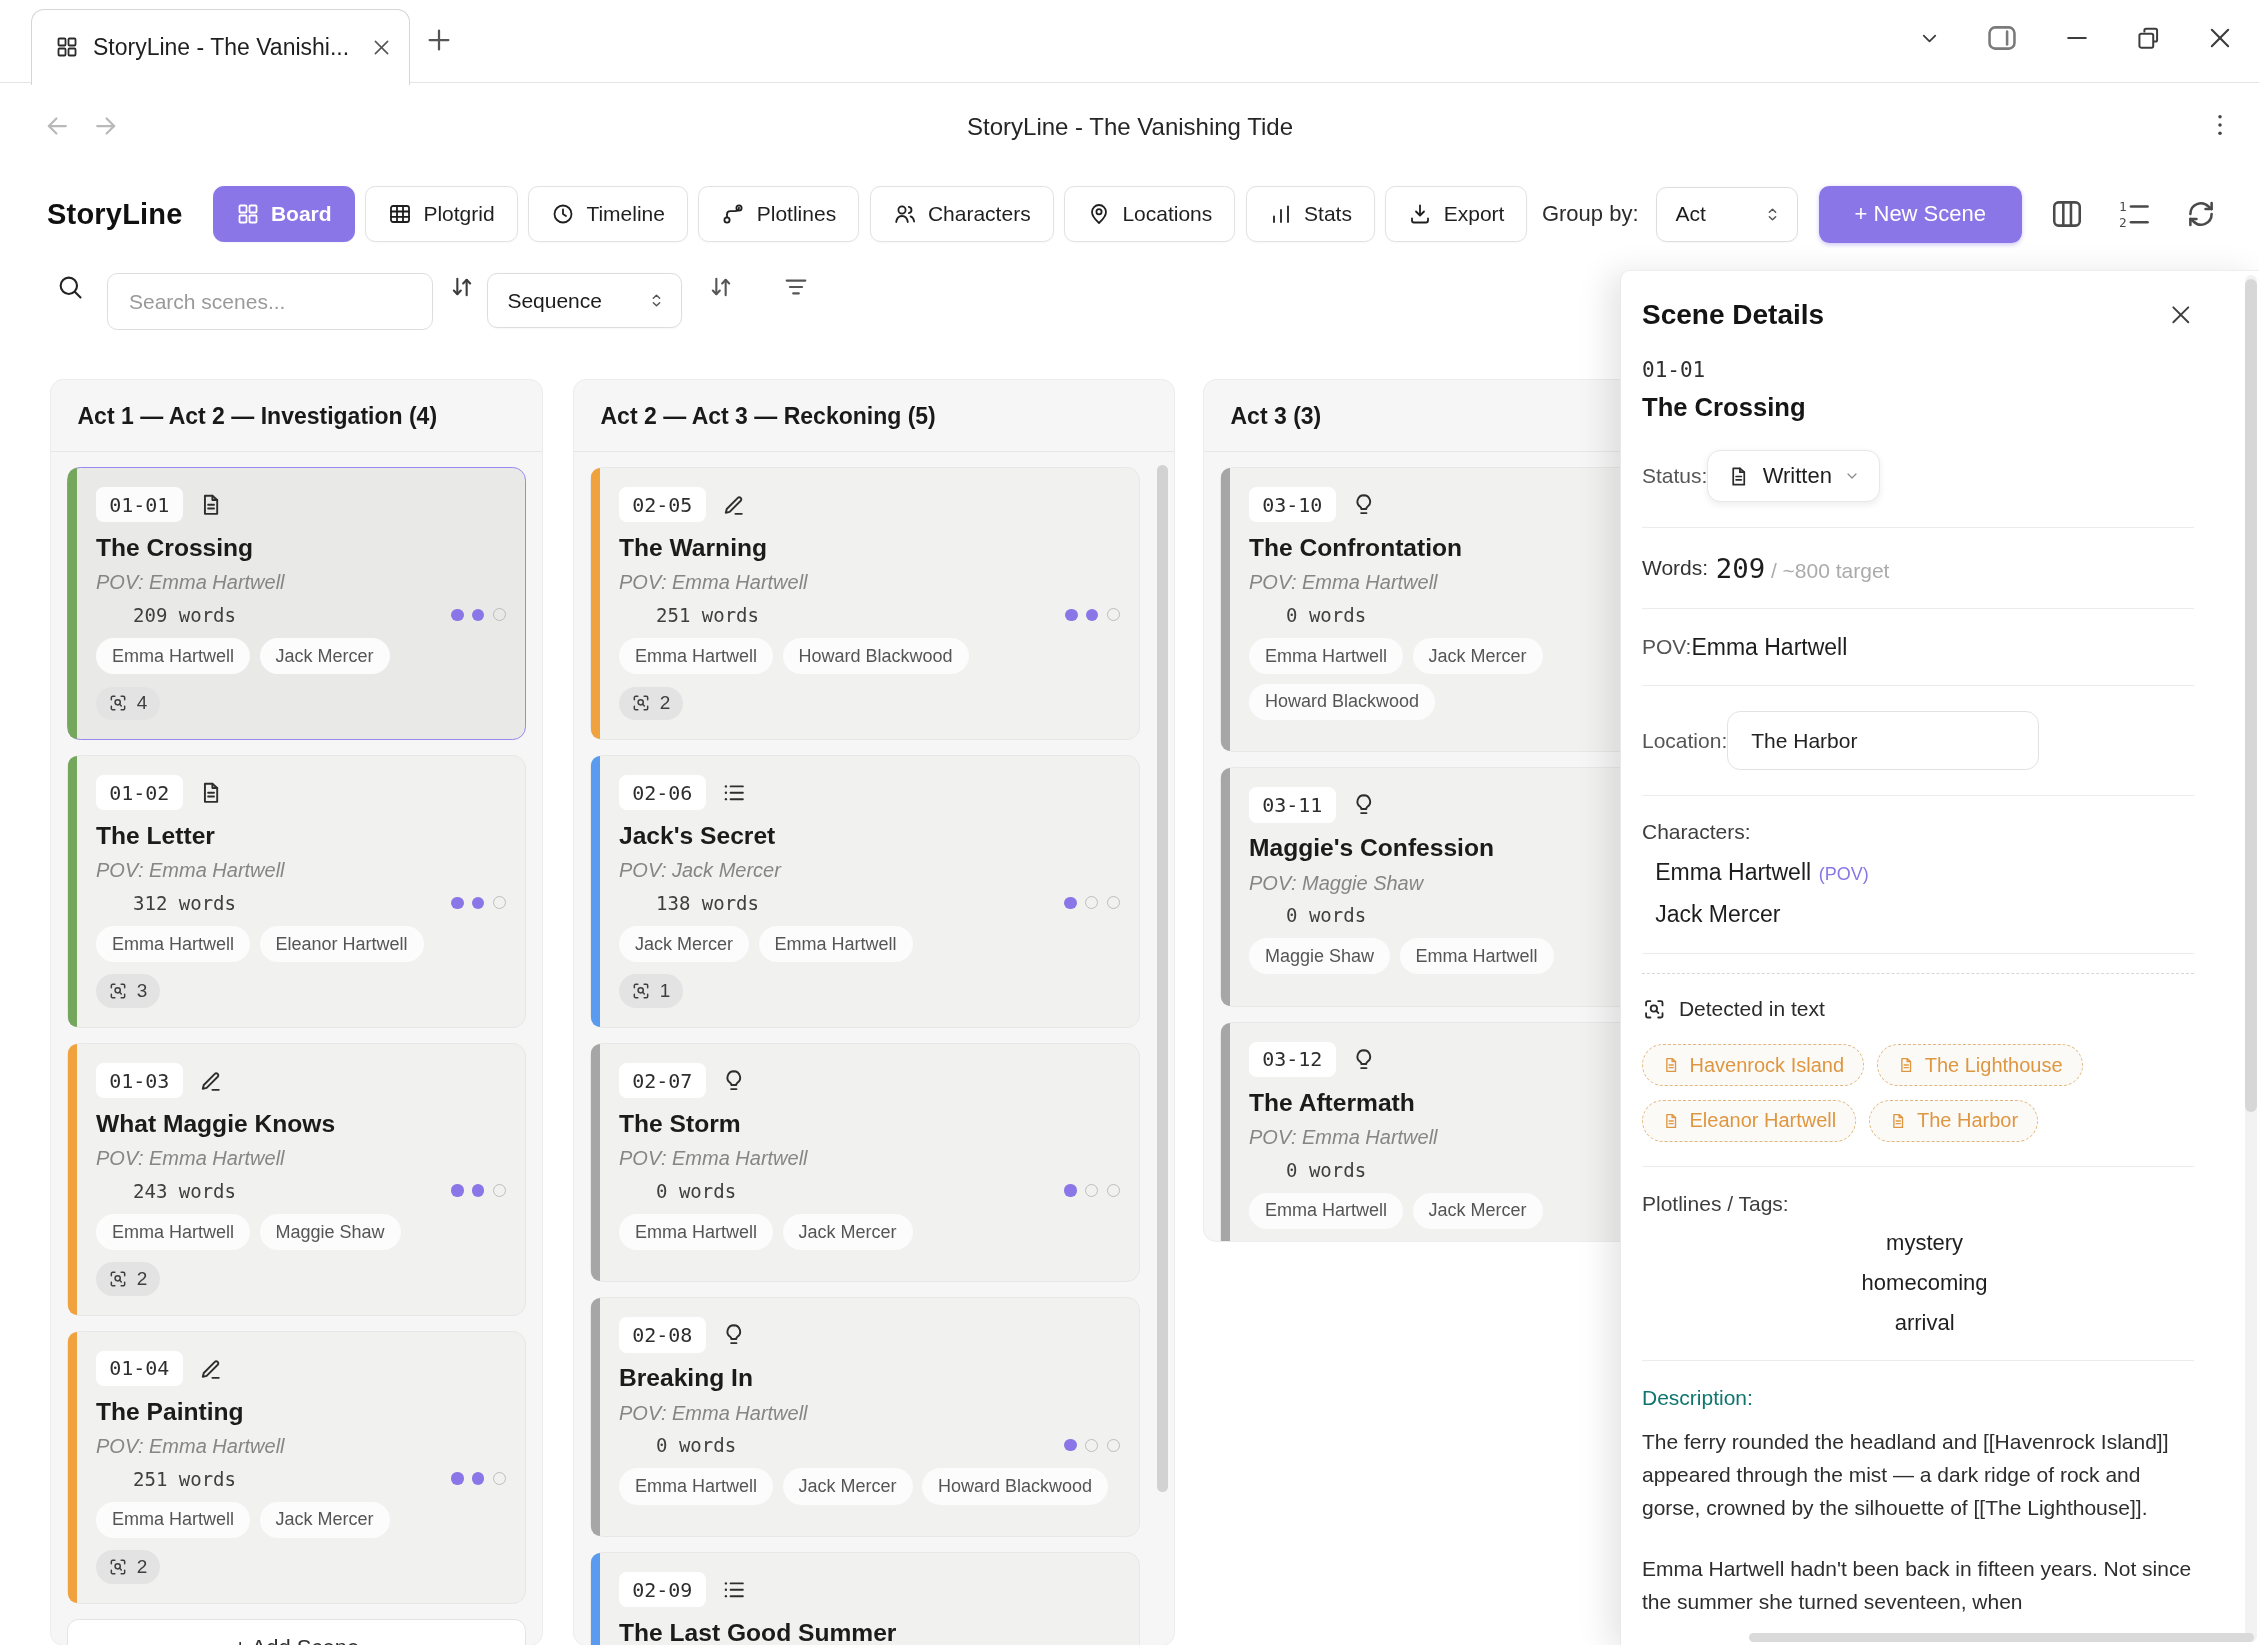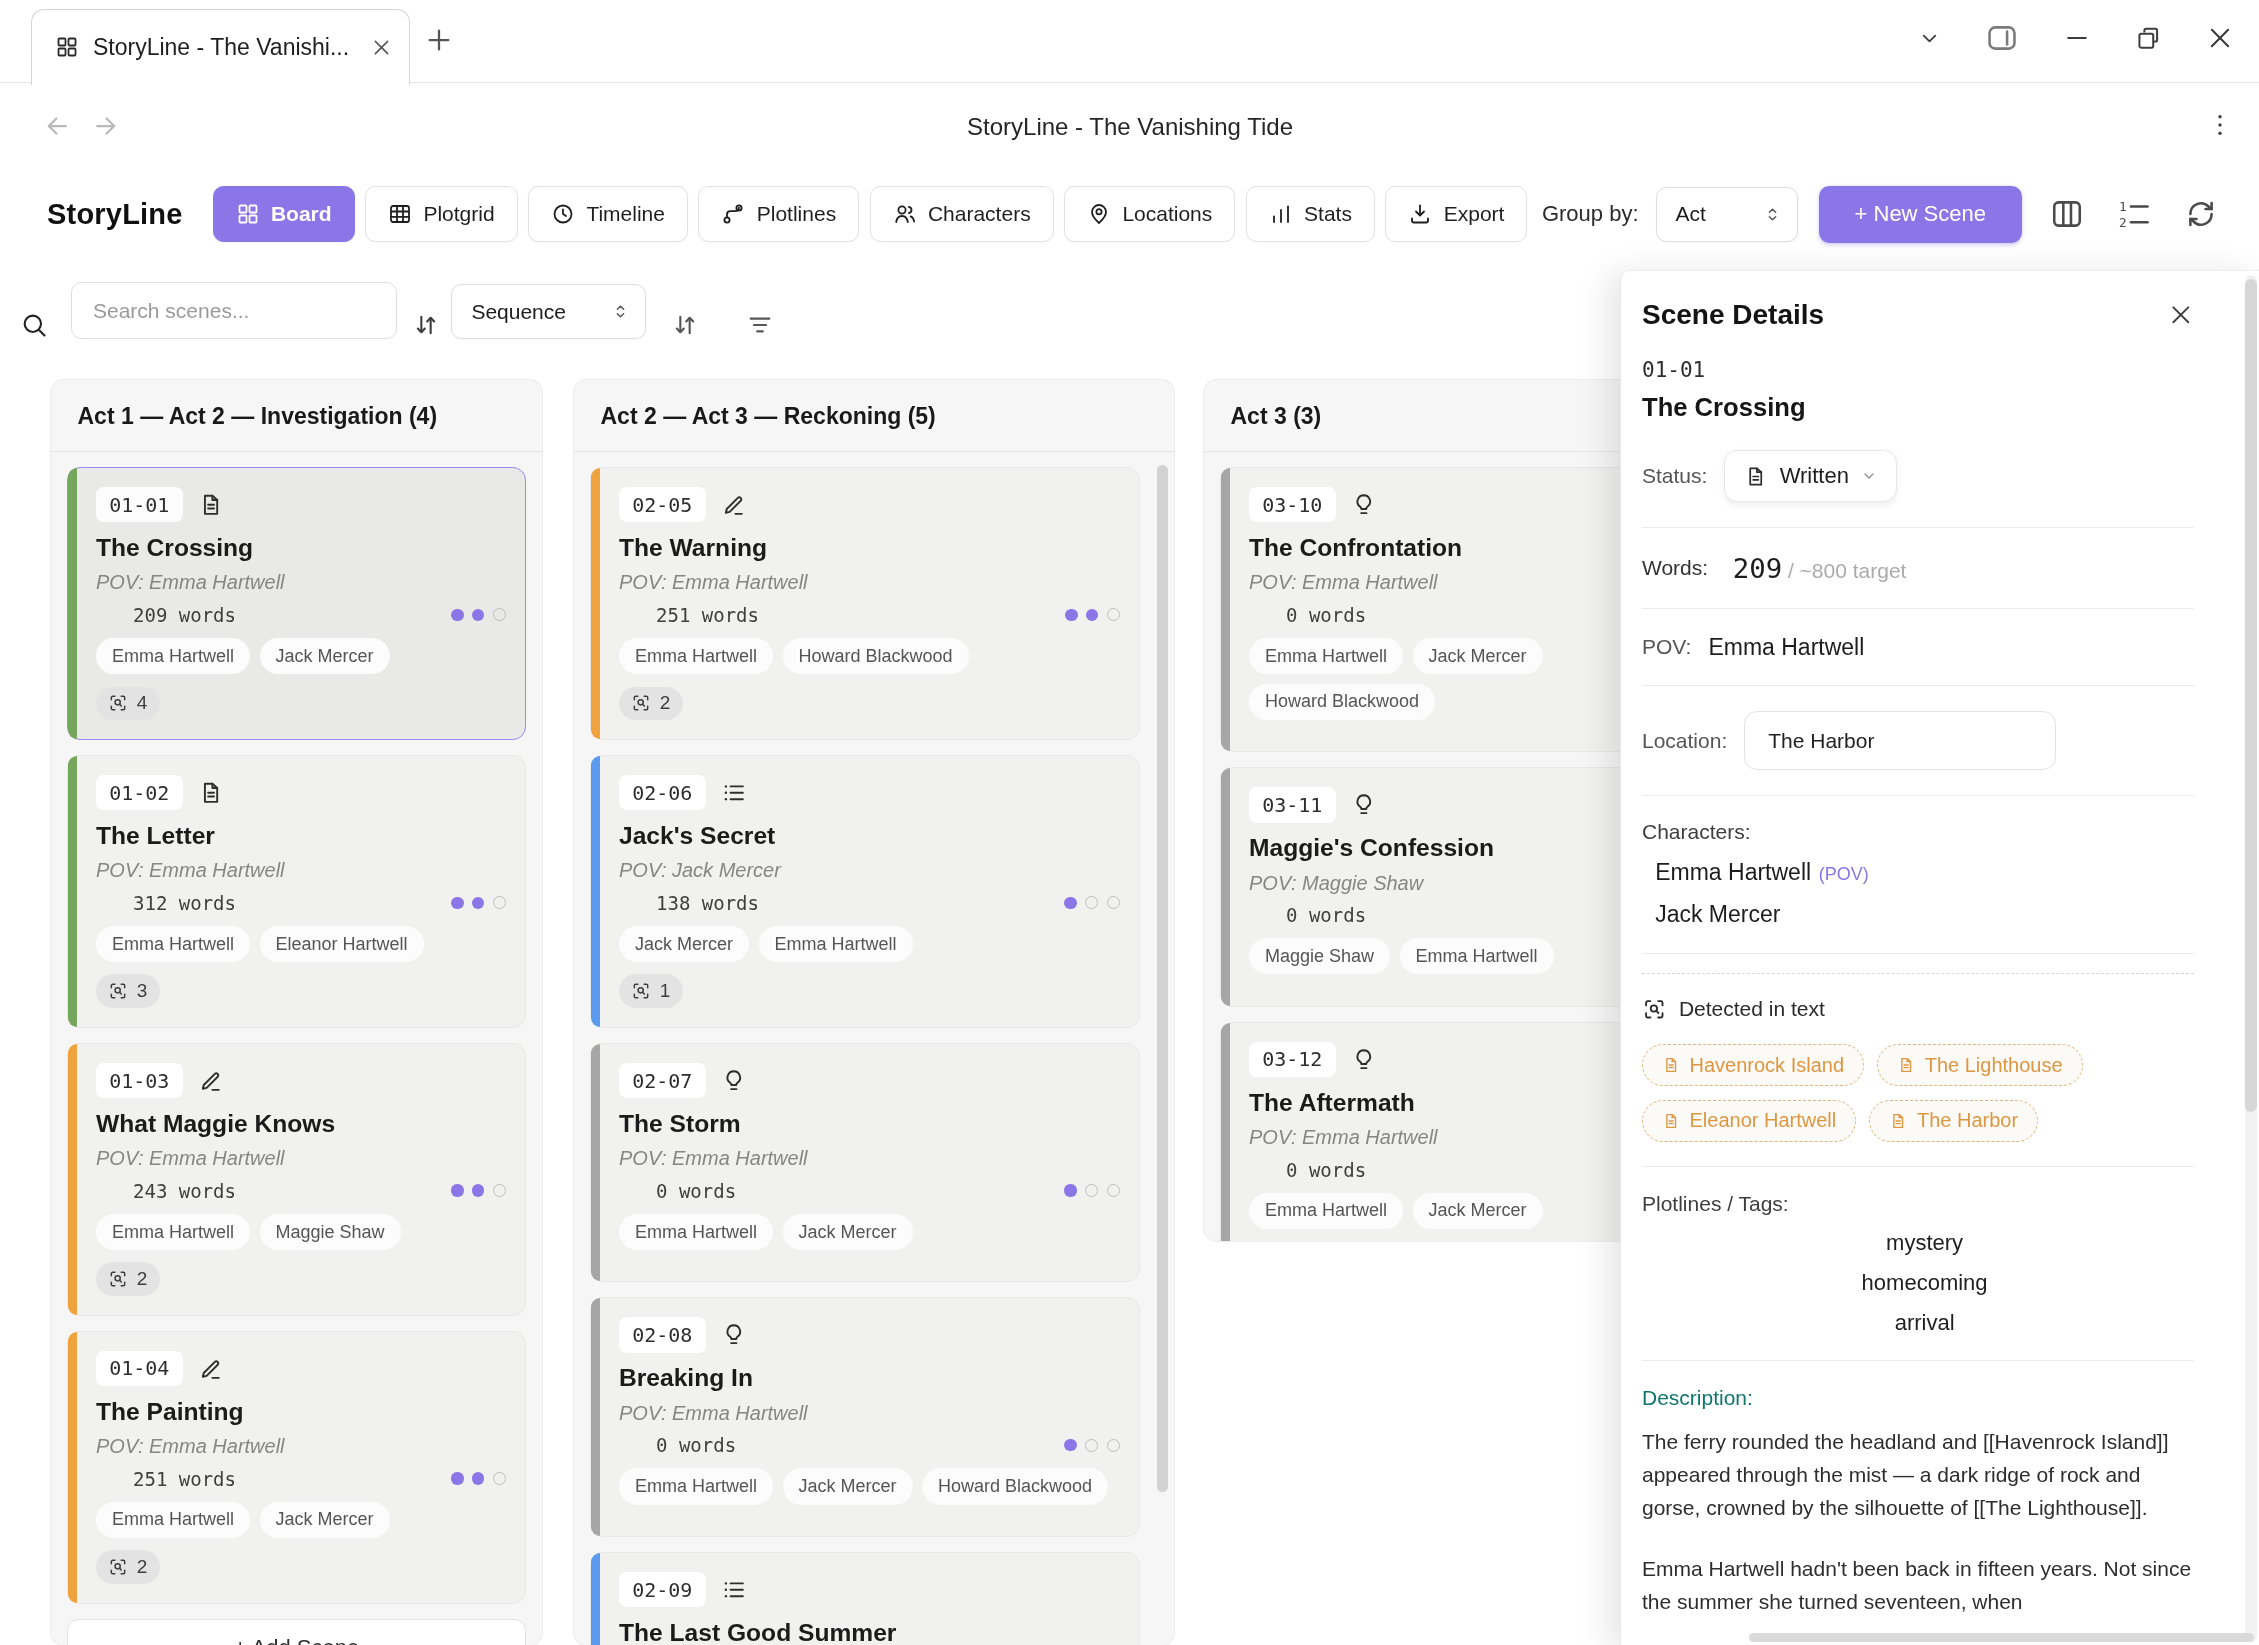--- a/index.html
+++ b/index.html
@@ -39,21 +39,21 @@
   .select{display:flex;align-items:center;justify-content:space-between;height:55px;border:0.9px solid #ddd;border-radius:10.4px;
           background:#fff;font-size:21px;color:#1c1c1c;padding:0 15px 0 19px;box-shadow:0 0.9px 1.9px rgba(0,0,0,.03);}
   .sel-act{width:142px;margin-right:21px;}
   .select .ic{font-size:19px;color:#555;}
   .newscene{height:57px;padding:0 36px;border-radius:10.4px;background:var(--accent);color:#fff;font-size:22px;
             display:flex;align-items:center;margin-right:28px;box-shadow:0 1.9px 4.7px rgba(120,100,230,.35);}
   .tbic{font-size:34px;color:#4a4a4a;}
   .tbic + .tbic{margin-left:32px;}
 
   
-  .searchrow{position:absolute;top:273px;left:0;right:0;height:66px;display:flex;align-items:flex-end;padding-left:20px;}
+  .searchrow{position:absolute;top:273px;left:0;right:0;height:66px;display:flex;align-items:flex-start;padding-left:56px;}
   .searchrow .s-ic{font-size:28px;color:#222;margin-right:23px;}
   .search-input{width:326px;height:57px;border:0.9px solid #ddd;border-radius:10.4px;font-size:21px;padding:0 21px;outline:none;
                 color:#333;font-family:"Liberation Sans",sans-serif;}
   .search-input::placeholder{color:#9a9a9a;}
   .sorticon{font-size:28px;color:#3d3d3d;margin:0 11.4px 0 15px;}
   .sel-seq{width:195px;}
   .sorticon2{font-size:28px;color:#555;margin-left:24.6px;}
   .filtericon{font-size:28px;color:#555;margin-left:47px;}
 
   
@@ -93,21 +93,21 @@
 
   
   .panel{position:absolute;left:1620px;top:270px;right:0;bottom:0;background:#fff;z-index:20;
          border-left:0.9px solid #e9e9e9;border-top:0.9px solid #eee;border-top-left-radius:9.5px;
          box-shadow:-11.4px 3.8px 32px rgba(0,0,0,.10);padding:28px 66px 0 21px;}
   .p-head{display:flex;align-items:center;justify-content:space-between;}
   .p-title{font-size:28px;font-weight:700;color:#141414;}
   .p-close{font-size:25.6px;color:#3f3f3f;}
   .p-id{font-family:"DejaVu Sans Mono",monospace;font-size:21px;color:#2f2f2f;margin-top:26.5px;}
   .p-scene{font-size:25.6px;font-weight:600;color:#161616;margin-top:11.4px;}
-  .p-row{display:flex;align-items:center;gap:17px;}
+  .p-row{display:flex;align-items:center;}
   .p-label{font-size:21px;color:#555;}
   .row-status{margin-top:28px;}
   .status-pill{display:flex;align-items:center;gap:12.3px;border:0.9px solid #e7e7e7;border-radius:13.2px;padding:12.3px 19px;
                background:#fff;box-shadow:0 2.8px 7.6px rgba(0,0,0,.07);font-size:22px;color:#1e1e1e;}
   .status-pill .doc{font-size:23px;color:#2b2b2b;}
   .status-pill .chev{font-size:16px;color:#8a8a8a;}
   .sep{border:none;border-top:0.9px solid #ececec;margin:24.6px 0;}
   .sep2{border:none;border-top:0.9px dashed #d8d8d8;margin:19px 0 23px;}
   .w-num{font-family:"DejaVu Sans Mono",monospace;font-size:27.4px;color:#1d1d1d;margin:0 5.7px 0 7.6px;}
   .w-target{font-size:21px;color:#ababab;}

